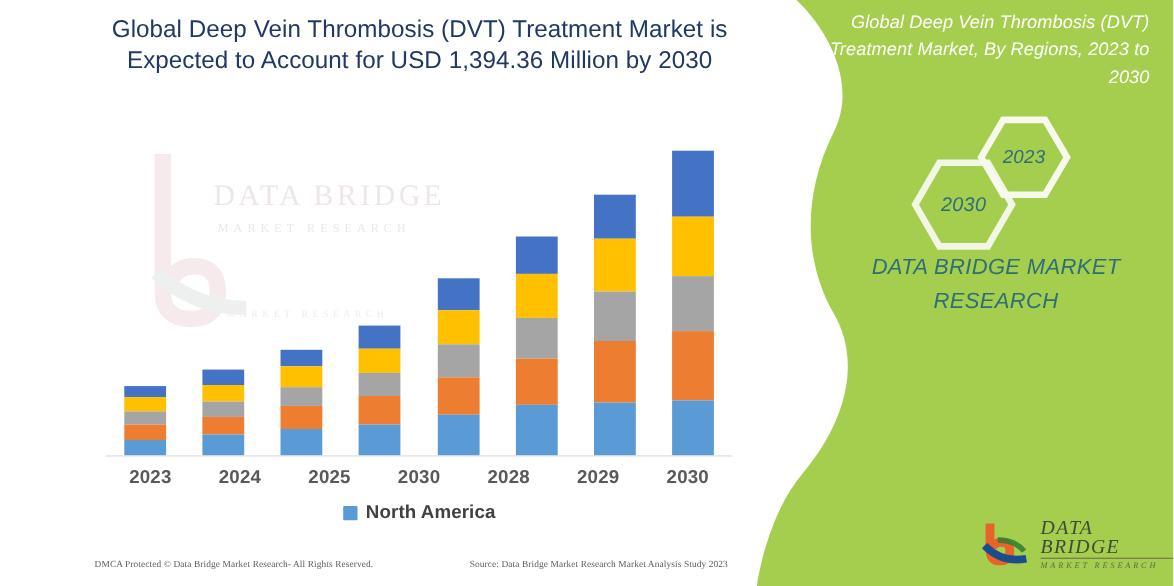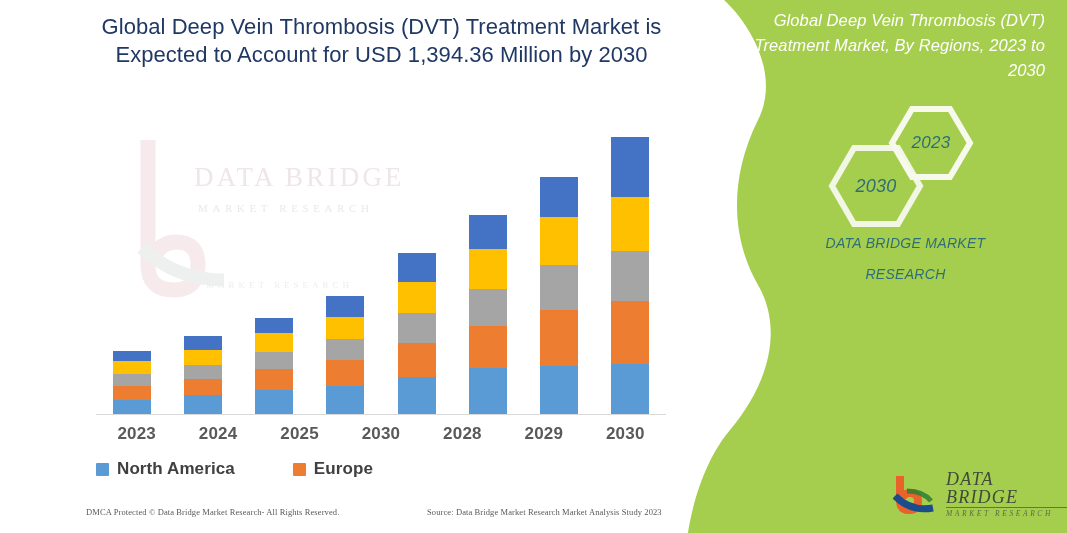--- a/index.html
+++ b/index.html
@@ -42,21 +42,21 @@
   .hex span { position: relative; z-index: 2; }
   #hex-2030 { left: 140px; top: 143px; width: 96px; height: 86px; }
   #hex-2023 { left: 200px; top: 105px; width: 86px; height: 76px; }
   #hex-2023 span { font-size: 17px; }
 
   #panel-brand {
     position: absolute; top: 228px; left: 0; width: 379px;
     padding-left: 56px;
     text-align: center;
     color: #2E6E78;
-    font-size: 14px; line-height: 31px; letter-spacing: 0.3px;
+    font-size: 20px; line-height: 31px; letter-spacing: 0.3px;
   }
 
   
   #panel-logo {
     position: absolute; left: 205px; top: 470px;
     display: flex; align-items: center; gap: 9px;
   }
   #logo-mark { position: relative; width: 44px; height: 40px; }
   #logo-wordmark { line-height: 1; }
   #logo-wordmark .lw-main {
@@ -139,20 +139,21 @@
     flex: 1 1 0; text-align: center;
     color: #595959; font-size: 17px; font-weight: bold;
     letter-spacing: 0.2px;
   }
 
   #legend {
     position: absolute; left: 96px; top: 456px;
     width: 570px; height: 26px;
     display: flex; justify-content: flex-start; gap: 58px;
     align-items: center;
+    flex-direction: column;
   }
   .legend-item { display: flex; align-items: center; gap: 8px; }
   .legend-swatch { width: 13px; height: 13px; border-radius: 1px; }
   .legend-label {
     color: #404040; font-size: 17px; font-weight: bold; letter-spacing: 0.1px;
   }
 
   #footer {
     position: absolute; left: 0; top: 507px; width: 688px; height: 22px;
   }

